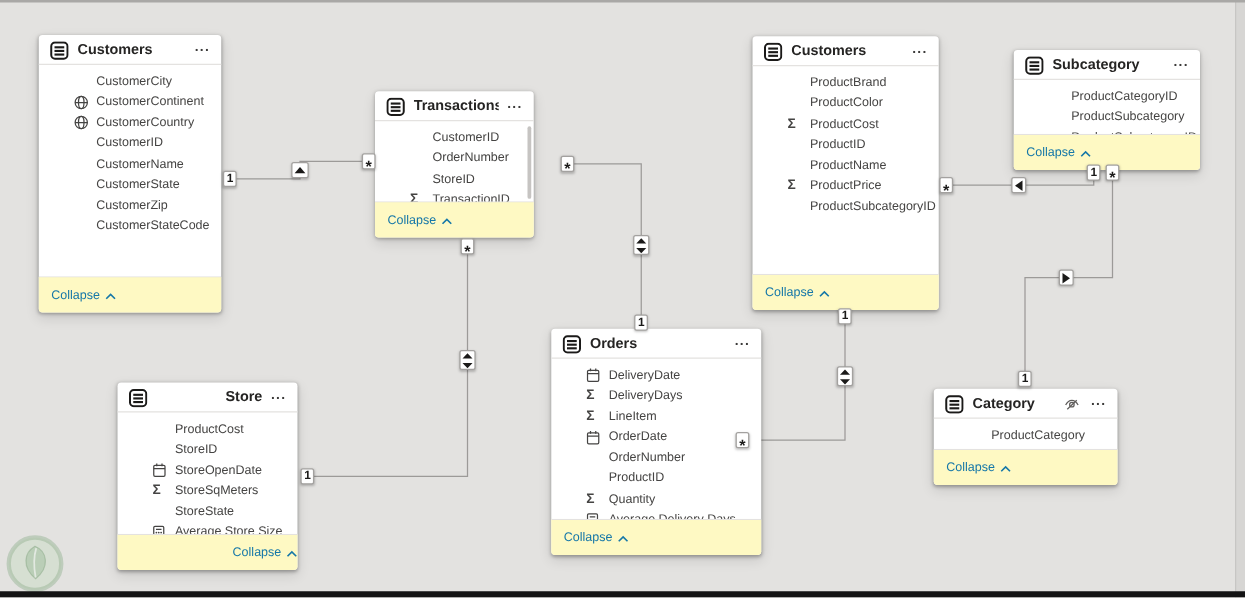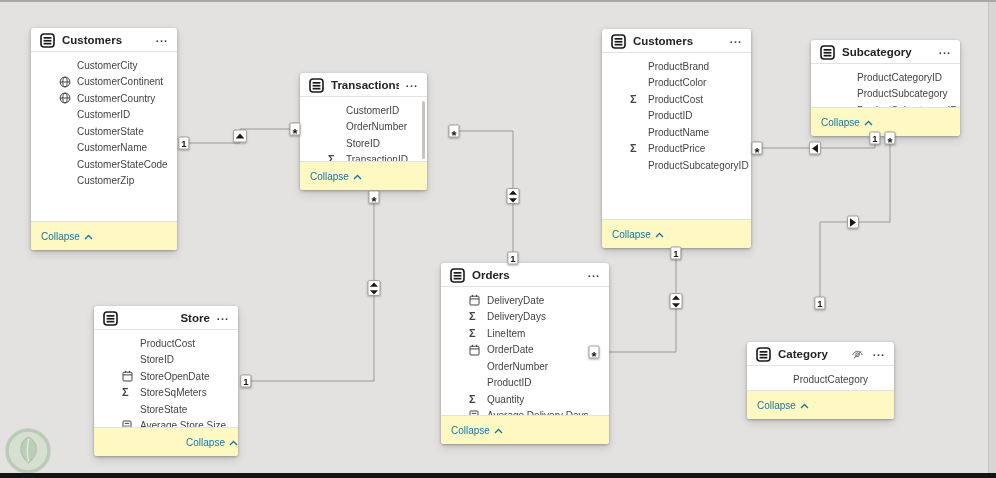--- a/index.html
+++ b/index.html
@@ -105,33 +105,33 @@
           </svg>
         </span>
         <span class="f-label">CustomerCountry</span>
       </div>
       <div class="field-row">
         <span class="f-icon"></span>
         <span class="f-label">CustomerID</span>
       </div>
       <div class="field-row">
         <span class="f-icon"></span>
+        <span class="f-label">CustomerName</span>
+      </div>
+      <div class="field-row">
+        <span class="f-icon"></span>
         <span class="f-label">CustomerState</span>
       </div>
       <div class="field-row">
         <span class="f-icon"></span>
-        <span class="f-label">CustomerName</span>
+        <span class="f-label">CustomerZip</span>
       </div>
       <div class="field-row">
         <span class="f-icon"></span>
         <span class="f-label">CustomerStateCode</span>
-      </div>
-      <div class="field-row">
-        <span class="f-icon"></span>
-        <span class="f-label">CustomerZip</span>
       </div>
     </div>
   <div class="card-footer">
     <span class="collapse">
       <span>Collapse</span>
       <svg width="9" height="6" viewBox="0 0 9 6" fill="none" stroke="#1577a8" stroke-width="1.3">
           <path d="M1 5 L4.5 1.5 L8 5"></path>
         </svg>
     </span>
   </div>
@@ -347,21 +347,21 @@
   <div class="card-footer">
     <span class="collapse">
       <span>Collapse</span>
       <svg width="9" height="6" viewBox="0 0 9 6" fill="none" stroke="#1577a8" stroke-width="1.3">
           <path d="M1 5 L4.5 1.5 L8 5"></path>
         </svg>
     </span>
   </div>
 </div>
 
-<div class="card" style="left:747px;top:311px;width:147px;height:77px;margin-top:31px;">
+<div class="card" style="left:747px;top:311px;width:147px;height:77px;">
   <div class="card-header">
     <span class="tbl-icon">
         <svg width="15" height="15" viewBox="0 0 15 15">
           <rect x="1" y="1" width="13" height="13" rx="3" fill="none" stroke="#1b1a19" stroke-width="1.6"></rect>
           <rect x="3.6" y="4" width="7.8" height="1.7" fill="#1b1a19"></rect>
           <rect x="3.6" y="6.9" width="7.8" height="1.7" fill="#1b1a19"></rect>
           <rect x="3.6" y="9.8" width="7.8" height="1.7" fill="#1b1a19"></rect>
         </svg>
       </span>
     <span class="tbl-name">Category</span>

